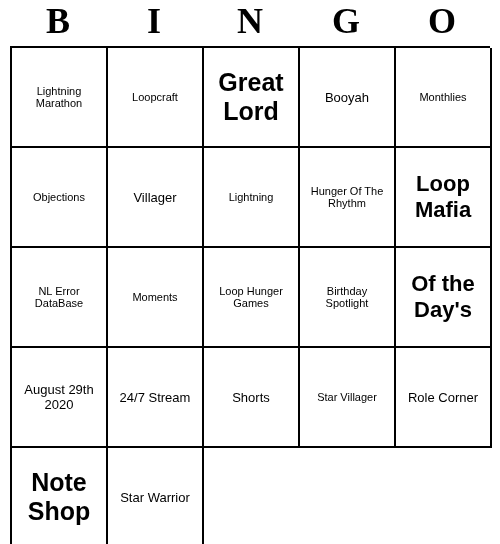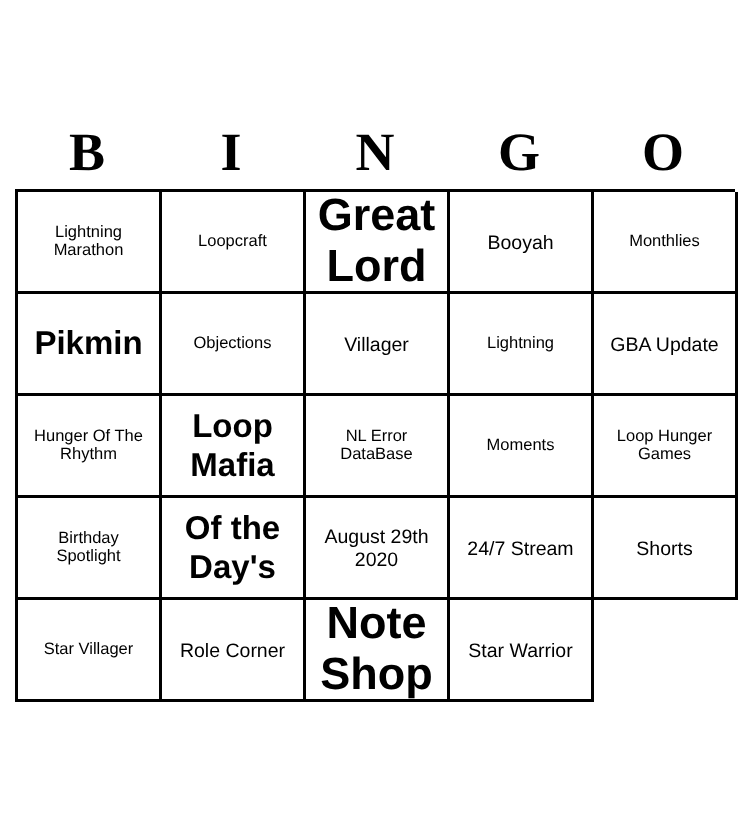--- a/index.html
+++ b/index.html
@@ -44,21 +44,21 @@
       display: grid;
       grid-template-columns: repeat(5, 1fr);
       border-top: 2px solid black;
       border-left: 2px solid black;
     }
 
     .bingo-cell {
       border-right: 2px solid black;
       border-bottom: 2px solid black;
       width: 96px;
-      height: 68px;
+      height: 100px;
       display: flex;
       align-items: center;
       justify-content: center;
       text-align: center;
       padding: 4px;
     }
 
     .cell-text {
       font-family: Arial, sans-serif;
     }
@@ -70,21 +70,21 @@
     .cell-text.medium {
       font-size: 13px;
     }
 
     .cell-text.large {
       font-size: 22px;
       font-weight: bold;
     }
 
     .cell-text.xlarge {
-      font-size: 30px;
+      font-size: 25px;
       font-weight: bold;
     }
   </style>
 </head>
 <body>
 
 <div class="bingo-container">
   <div class="bingo-header">
 
   <div class="bingo-letter">B</div>
@@ -104,33 +104,27 @@
       <div class="bingo-cell">
         <span class="cell-text xlarge">Great Lord</span>
       </div>
       <div class="bingo-cell">
         <span class="cell-text medium">Booyah</span>
       </div>
       <div class="bingo-cell">
         <span class="cell-text small">Monthlies</span>
       </div>
       <div class="bingo-cell">
-        <span class="cell-text large">Pikmin</span>
-      </div>
-      <div class="bingo-cell">
         <span class="cell-text small">Objections</span>
       </div>
       <div class="bingo-cell">
         <span class="cell-text medium">Villager</span>
       </div>
       <div class="bingo-cell">
         <span class="cell-text small">Lightning</span>
-      </div>
-      <div class="bingo-cell">
-        <span class="cell-text medium">GBA Update</span>
       </div>
       <div class="bingo-cell">
         <span class="cell-text small">Hunger Of The Rhythm</span>
       </div>
       <div class="bingo-cell">
         <span class="cell-text large">Loop Mafia</span>
       </div>
       <div class="bingo-cell">
         <span class="cell-text small">NL Error DataBase</span>
       </div>

